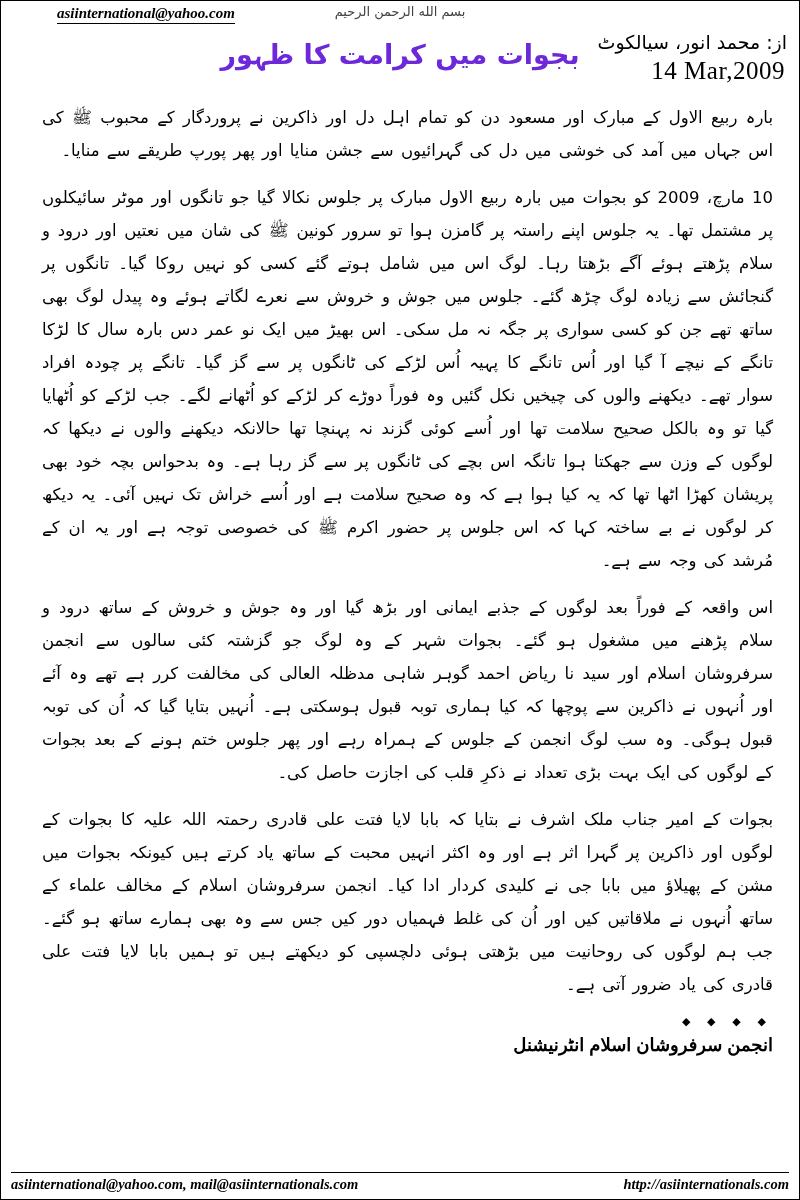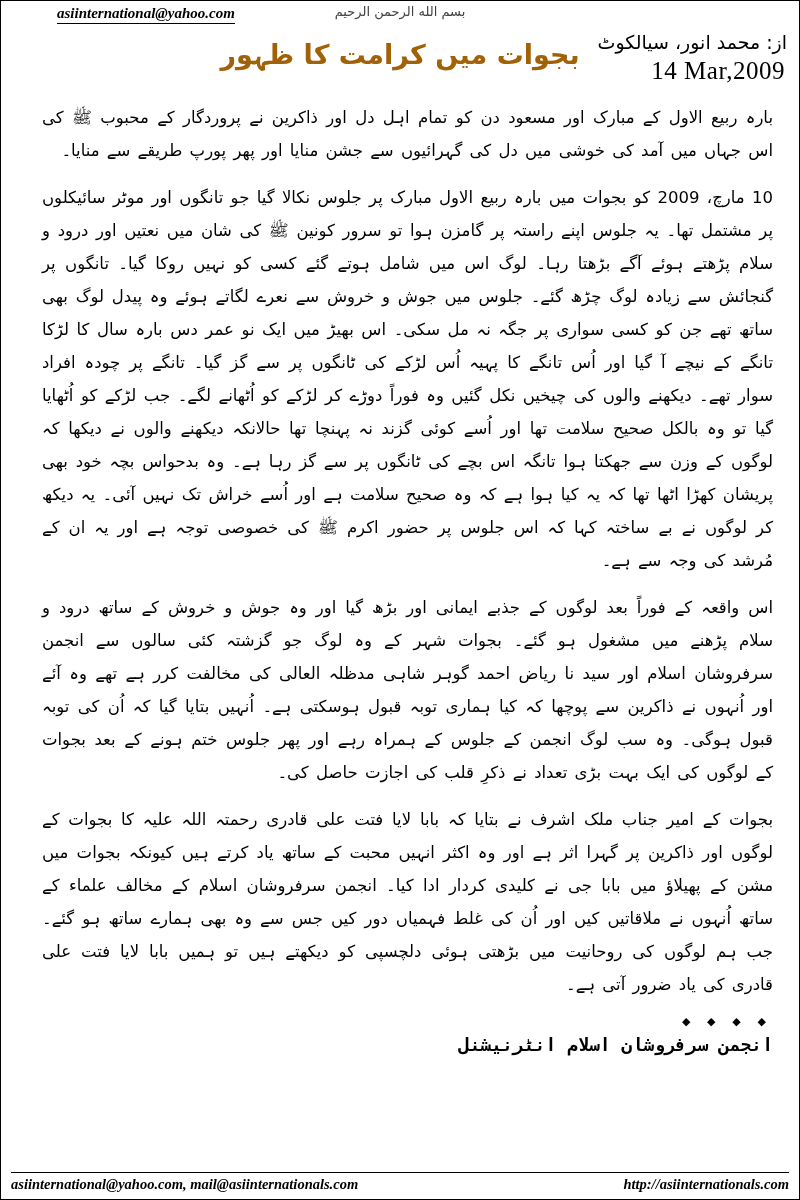--- a/index.html
+++ b/index.html
@@ -73,21 +73,21 @@
   .title {
     position: absolute;
     top: 38px;
     left: 0;
     right: 0;
     text-align: center;
     font-size: 27px;
     font-weight: bold;
     direction: rtl;
     font-family: "DejaVu Sans", sans-serif;
-    color: #a16207;
+    color: #6d28d9;
   }
 
   
   .content {
     padding: 4px 26px 0 26px;
     direction: rtl;
     text-align: justify;
     text-align-last: right;
   }
   p.para {
@@ -104,21 +104,21 @@
     font-size: 11px;
     letter-spacing: 7px;
     margin: 4px 0 6px 0;
     color: #000;
   }
   .org {
     text-align: right;
     font-size: 18px;
     font-weight: bold;
     direction: rtl;
-    font-family: Liberation Mono, monospace;
+    font-family: Liberation Sans, sans-serif;
     margin-bottom: 6px;
   }
 
   
   .footer {
     position: absolute;
     left: 0;
     right: 0;
     bottom: 6px;
     padding: 0 10px;

